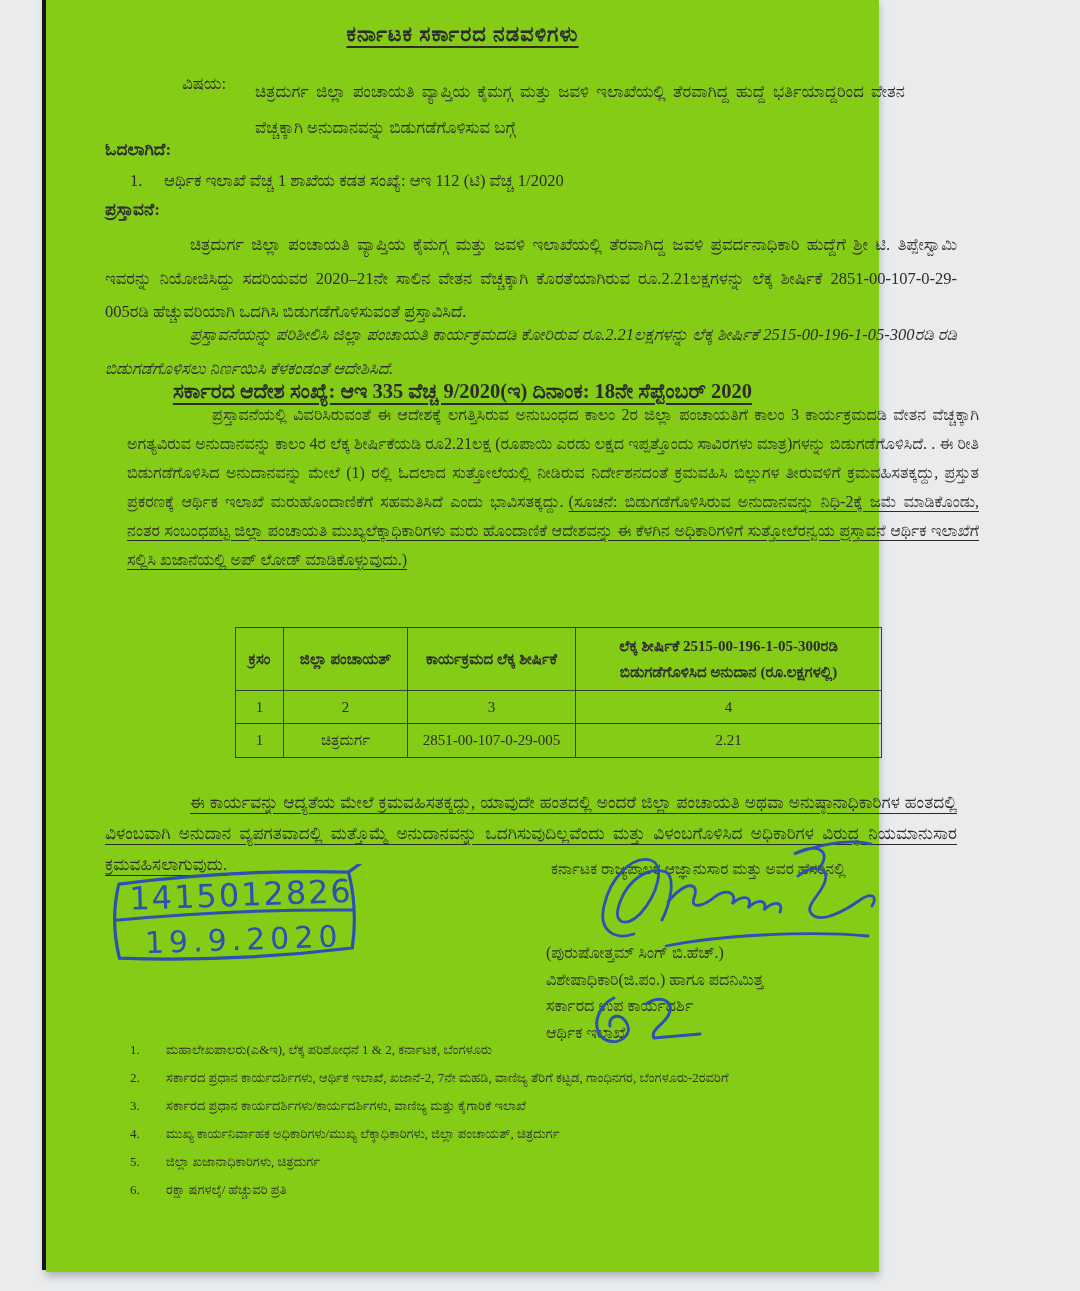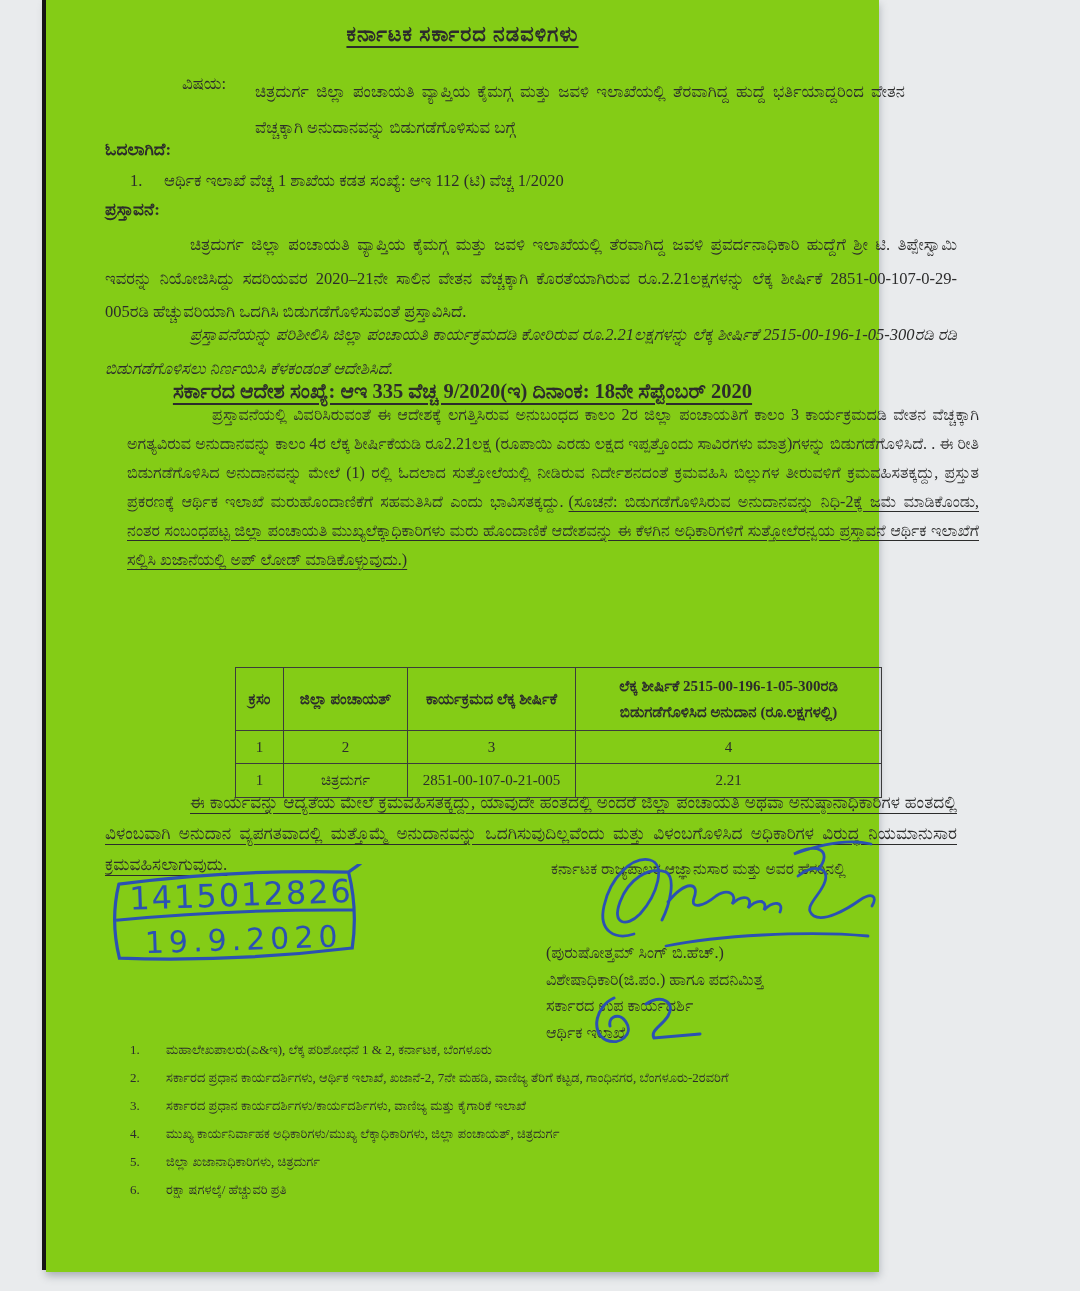--- a/index.html
+++ b/index.html
@@ -54,21 +54,20 @@
   .order-para {
     top:400px; left:59px; width:852px; height:198px; overflow:hidden;
     font-size:16px; line-height:29px; text-align:justify; text-indent:85px;margin-left:22px;
   }
   .note-underline { text-decoration:underline; text-underline-offset:4px; margin-left:5px; }
 
   .gov-table {
     top:627px; left:189px; width:646px;
     border-collapse:collapse; table-layout:fixed;
     font-size:15px;
-    margin-top:40px;
   }
   .gov-table th, .gov-table td {
     border:1.6px solid #3c3c3c; padding:3px 6px; text-align:center;
     overflow:hidden;
   }
   .gov-table th { font-weight:600; line-height:26px; vertical-align:middle; height:56px; }
   .gov-table .colnums td { height:26px; }
   .gov-table .datarow td { height:27px; }
   .gov-table .totalrow td { height:29px; }
   .gov-table .total-val { font-weight:bold; font-size:16px; }
@@ -144,21 +143,21 @@
     </tr>
     <tr class="colnums">
       <td>1</td>
       <td>2</td>
       <td>3</td>
       <td>4</td>
     </tr>
     <tr class="datarow">
       <td>1</td>
       <td>ಚಿತ್ರದುರ್ಗ</td>
-      <td>2851-00-107-0-21-005</td>
+      <td>2851-00-107-0-29-005</td>
       <td>2.21</td>
     </tr>
   </tbody>
     </table>
 
   <div class="closing-para">ಈ ಕಾರ್ಯವನ್ನು ಆದ್ಯತೆಯ ಮೇಲೆ ಕ್ರಮವಹಿಸತಕ್ಕದ್ದು, ಯಾವುದೇ ಹಂತದಲ್ಲಿ ಅಂದರೆ ಜಿಲ್ಲಾ ಪಂಚಾಯತಿ ಅಥವಾ ಅನುಷ್ಠಾನಾಧಿಕಾರಿಗಳ ಹಂತದಲ್ಲಿ ವಿಳಂಬವಾಗಿ ಅನುದಾನ ವ್ಯಪಗತವಾದಲ್ಲಿ ಮತ್ತೊಮ್ಮೆ ಅನುದಾನವನ್ನು ಒದಗಿಸುವುದಿಲ್ಲವೆಂದು ಮತ್ತು ವಿಳಂಬಗೊಳಿಸಿದ ಅಧಿಕಾರಿಗಳ ವಿರುದ್ಧ ನಿಯಮಾನುಸಾರ ಕ್ರಮವಹಿಸಲಾಗುವುದು.</div>
 
   <div class="by-order">ಕರ್ನಾಟಕ ರಾಜ್ಯಪಾಲರ ಆಜ್ಞಾನುಸಾರ ಮತ್ತು ಅವರ ಹೆಸರಿನಲ್ಲಿ</div>
 
   <svg class="ink-svg box-svg" width="268" height="102" viewBox="0 0 268 102">

